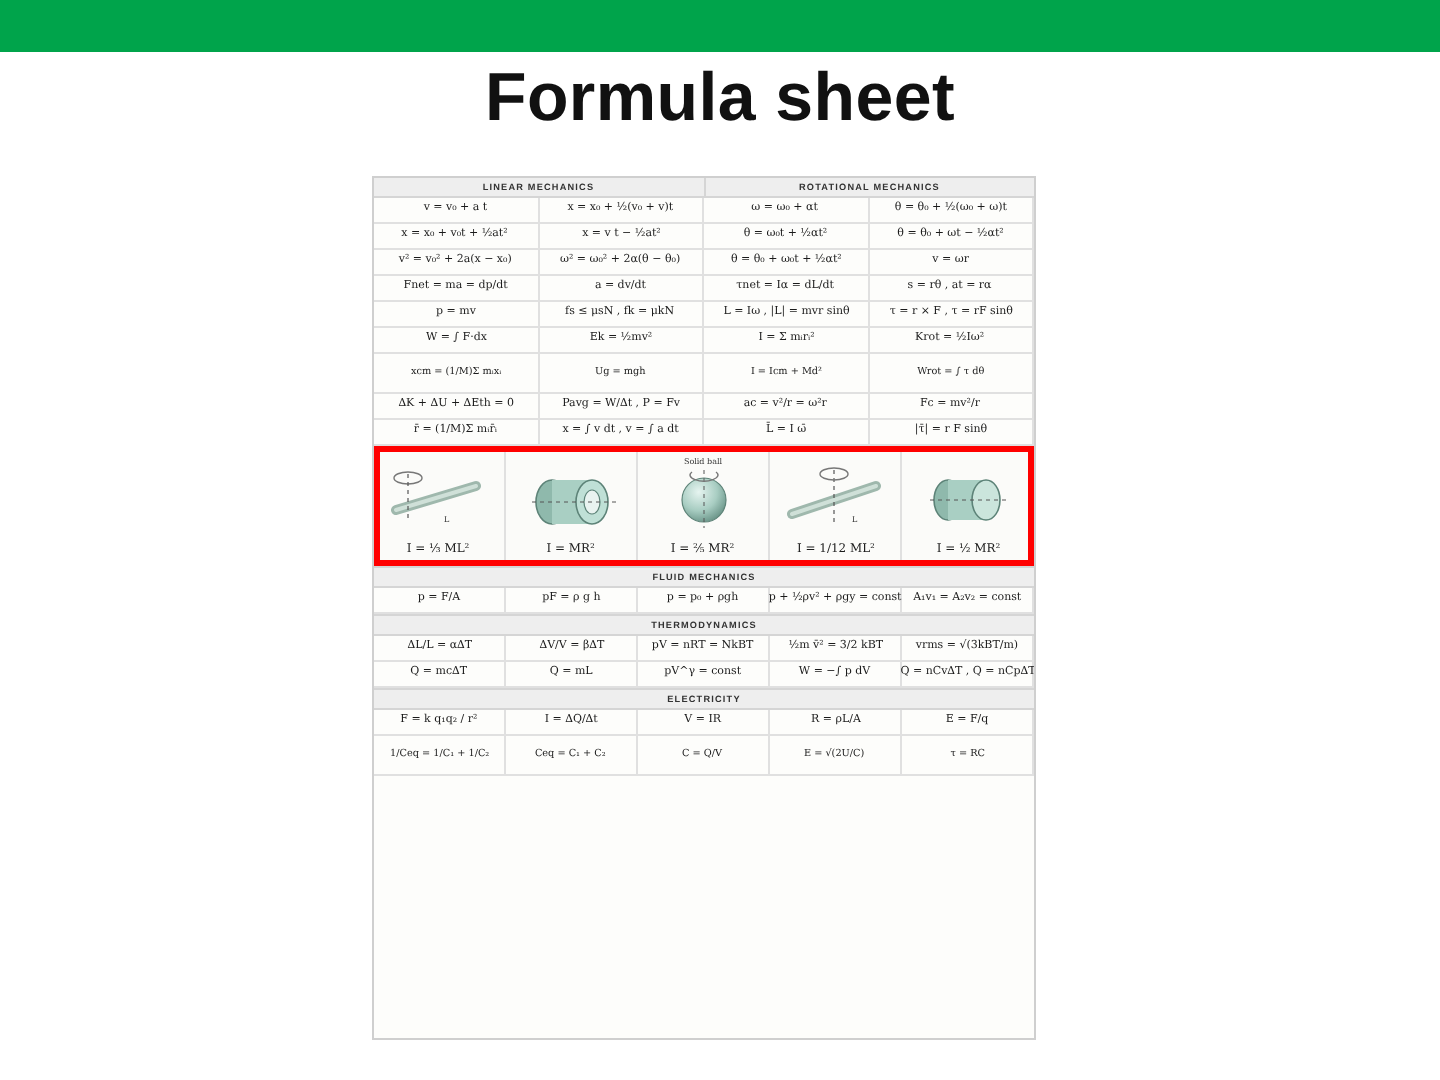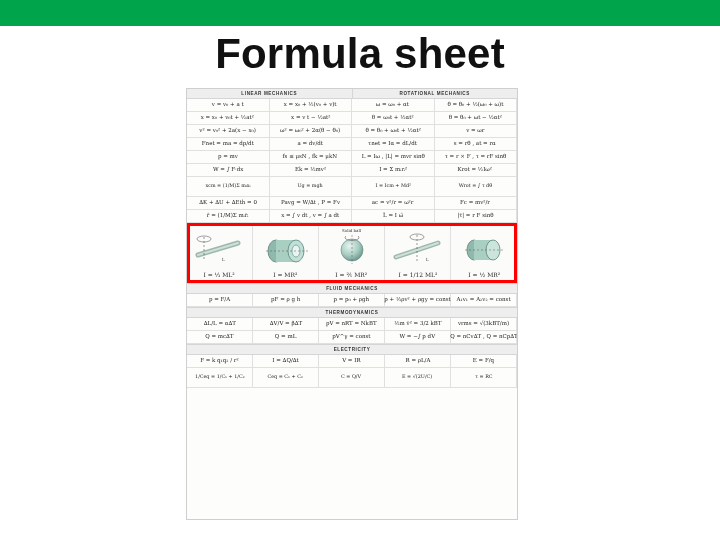--- a/index.html
+++ b/index.html
@@ -26,21 +26,21 @@
     width: 720px;
     height: 26px;
     background: #00a44b;
   }
   .title {
     position: absolute;
     left: 0;
     top: 30px;
     width: 720px;
     text-align: center;
-    font-size: 42px;
+    font-size: 34px;
     font-weight: bold;
     color: #111111;
     letter-spacing: 0.2px;
     font-family: "Liberation Sans", sans-serif;
   }
   .sheet {
     position: absolute;
     left: 186px;
     top: 88px;
     width: 330px;

